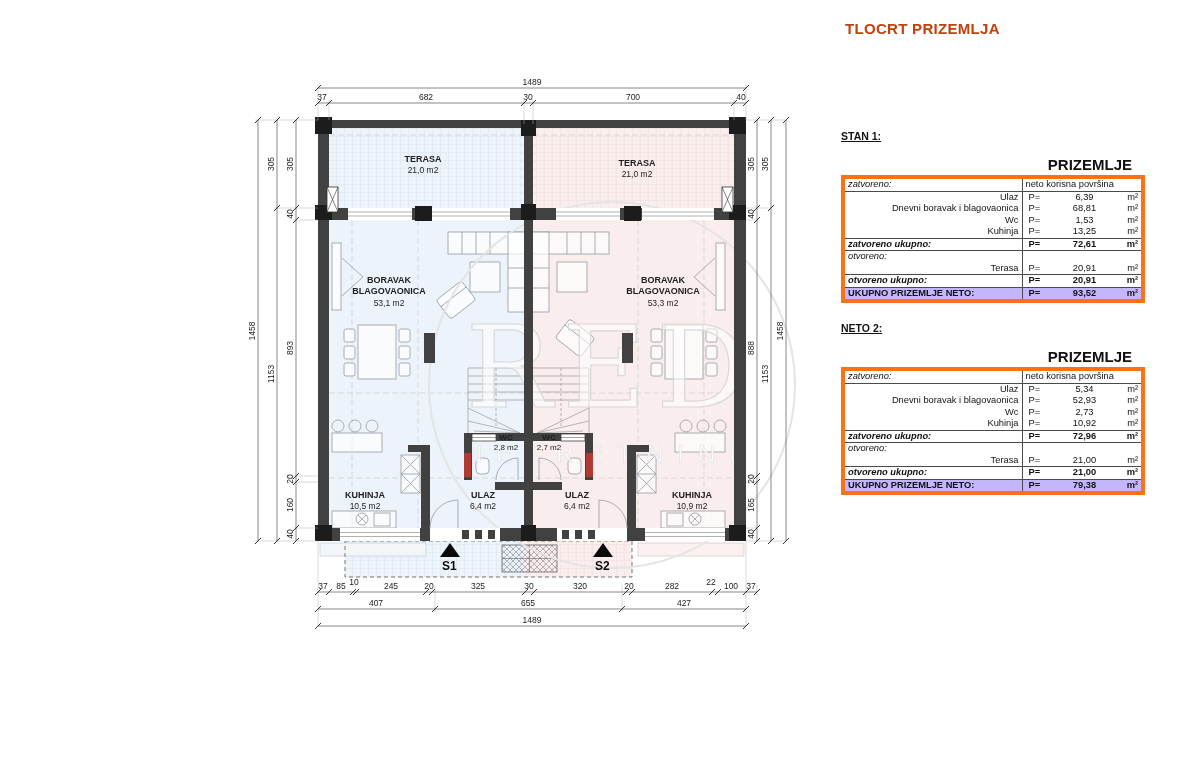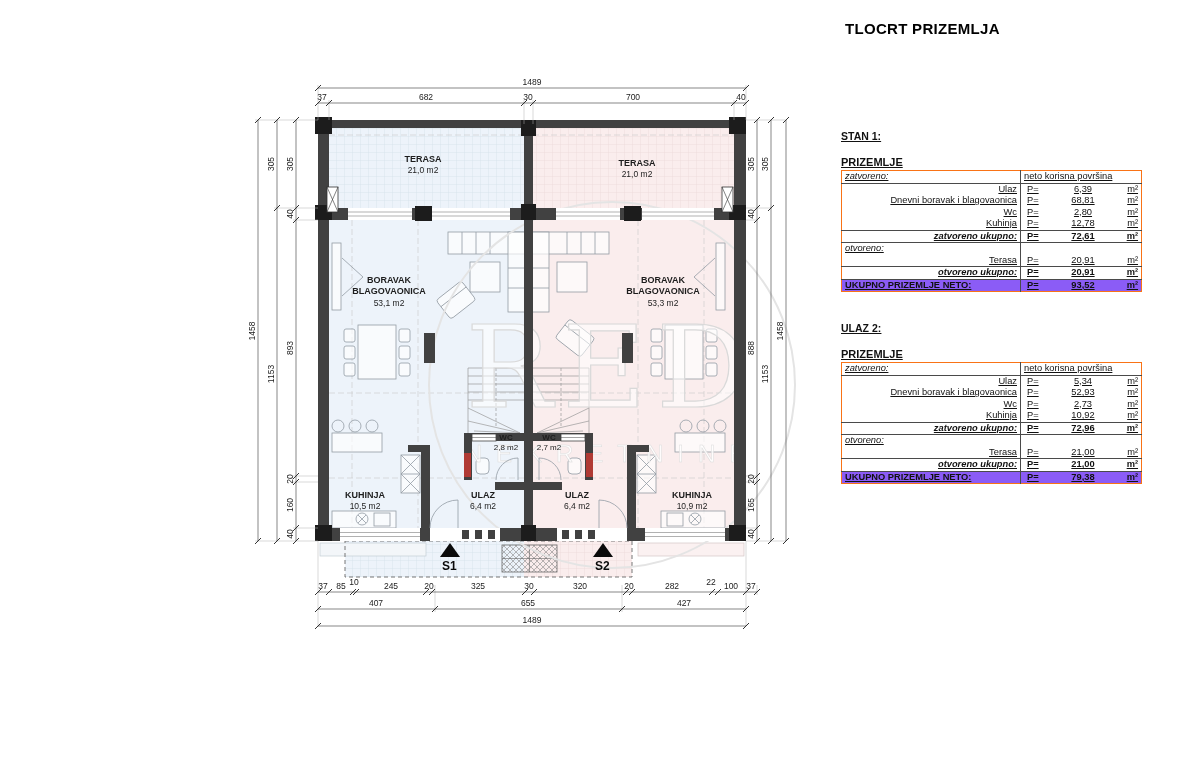--- a/index.html
+++ b/index.html
@@ -1,36 +1,36 @@
 <!DOCTYPE html>
 <html><head>
 <meta charset="utf-8">
 <style>
   html,body{margin:0;padding:0;background:#fff;}
   #page{position:relative;width:1200px;height:761px;background:#ffffff;overflow:hidden;
         font-family:"Liberation Sans",sans-serif;color:#111;}
   #plan-svg{position:absolute;left:0;top:0;}
   .page-title{position:absolute;left:845px;top:20px;font-size:15px;font-weight:bold;
-        letter-spacing:.3px;color:#000000;}
+        letter-spacing:.3px;color:#c2410c;}
   
-  .stan{position:absolute;left:841px;width:291px;text-decoration:underline;}
+  .stan{position:absolute;left:841px;width:291px;}
   .stan h3{font-size:10.5px;font-weight:bold;text-decoration:underline;margin:0 0 14px 0;}
-  .stan h4{font-size:11px;font-weight:bold;margin:0 0 2px 0;}
-  .stan table{width:100%;border-collapse:collapse;table-layout:fixed;border:1px solid #f97316;}
+  .stan h4{font-size:15px;font-weight:bold;margin:0 0 2px 0;text-align:right;}
+  .stan table{width:100%;border-collapse:collapse;table-layout:fixed;border:4px solid #f97316;}
   .stan td{font-size:9.3px;height:11.5px;line-height:11.5px;padding:0 3px;white-space:nowrap;overflow:hidden;}
   .stan td.lbl{text-align:right;border-right:1px solid #4a4a4a;}
   .stan td.hleft{font-style:italic;text-align:left;border-right:1px solid #4a4a4a;}
   .stan tr.t-head td{border-bottom:1px solid #4a4a4a;}
   .stan td.hright{}
   .stan td.p{text-align:left;padding-left:6px;}
   .stan td.val{text-align:center;}
   .stan td.unit{text-align:right;}
   .stan tr.total td{border-top:1px solid #4a4a4a;border-bottom:1px solid #4a4a4a;font-weight:bold;}
-  .stan tr.total td.lbl2{font-style:italic;text-align:right;border-right:1px solid #4a4a4a;}
-  .stan tr.grand td{background:#8b5cf6;font-weight:bold;border-top:1px solid #4a4a4a;}
+  .stan tr.total td.lbl2{font-style:italic;text-align:left;border-right:1px solid #4a4a4a;}
+  .stan tr.grand td{background:#c4b5fd;font-weight:bold;border-top:1px solid #4a4a4a;}
   .stan tr.grand td.lbl2{text-align:left;border-right:1px solid #4a4a4a;}
   
   .dimline{stroke:#555;stroke-width:.7;fill:none;}
   .ext{stroke:#b3b3b3;stroke-width:.5;fill:none;}
   .tick{stroke:#333;stroke-width:1;fill:none;}
   .dimtxt{font:8.5px "Liberation Sans",sans-serif;fill:#222;text-anchor:middle;}
   .roomname{font:bold 9px "Liberation Sans",sans-serif;fill:#1d1d1d;text-anchor:middle;}
   .roomarea{font:8.5px "Liberation Sans",sans-serif;fill:#1d1d1d;text-anchor:middle;}
   .wcname{font:bold 8px "Liberation Sans",sans-serif;fill:#1d1d1d;text-anchor:middle;}
   .wcarea{font:8px "Liberation Sans",sans-serif;fill:#1d1d1d;text-anchor:middle;}
@@ -370,27 +370,27 @@
       </tr>
       <tr>
         <td class="lbl">Dnevni boravak i blagovaonica</td>
         <td class="p">P=</td>
         <td class="val">68,81</td>
         <td class="unit">m²</td>
       </tr>
       <tr>
         <td class="lbl">Wc</td>
         <td class="p">P=</td>
-        <td class="val">2,80</td>
+        <td class="val">1,53</td>
         <td class="unit">m²</td>
       </tr>
       <tr>
         <td class="lbl">Kuhinja</td>
         <td class="p">P=</td>
-        <td class="val">12,78</td>
+        <td class="val">13,25</td>
         <td class="unit">m²</td>
       </tr>
       <tr class="total">
         <td class="lbl2">zatvoreno ukupno:</td>
         <td class="p">P=</td>
         <td class="val">72,61</td>
         <td class="unit">m²</td>
       </tr>
       <tr>
         <td class="hleft">otvoreno:</td>
@@ -414,21 +414,21 @@
         <td class="lbl2">UKUPNO  PRIZEMLJE NETO:</td>
         <td class="p">P=</td>
         <td class="val">93,52</td>
         <td class="unit">m²</td>
       </tr>
     </tbody>
       </table>
   </div>
 
   <div class="stan" style="top:322px;">
-    <h3>ULAZ 2:</h3>
+    <h3>NETO 2:</h3>
     <h4>PRIZEMLJE</h4>
     <table>
       <colgroup>
           <col style="width:179px">
           <col style="width:36px">
           <col style="width:53px">
           <col style="width:32px">
         </colgroup>
       <tbody>
           <tr class="t-head">

